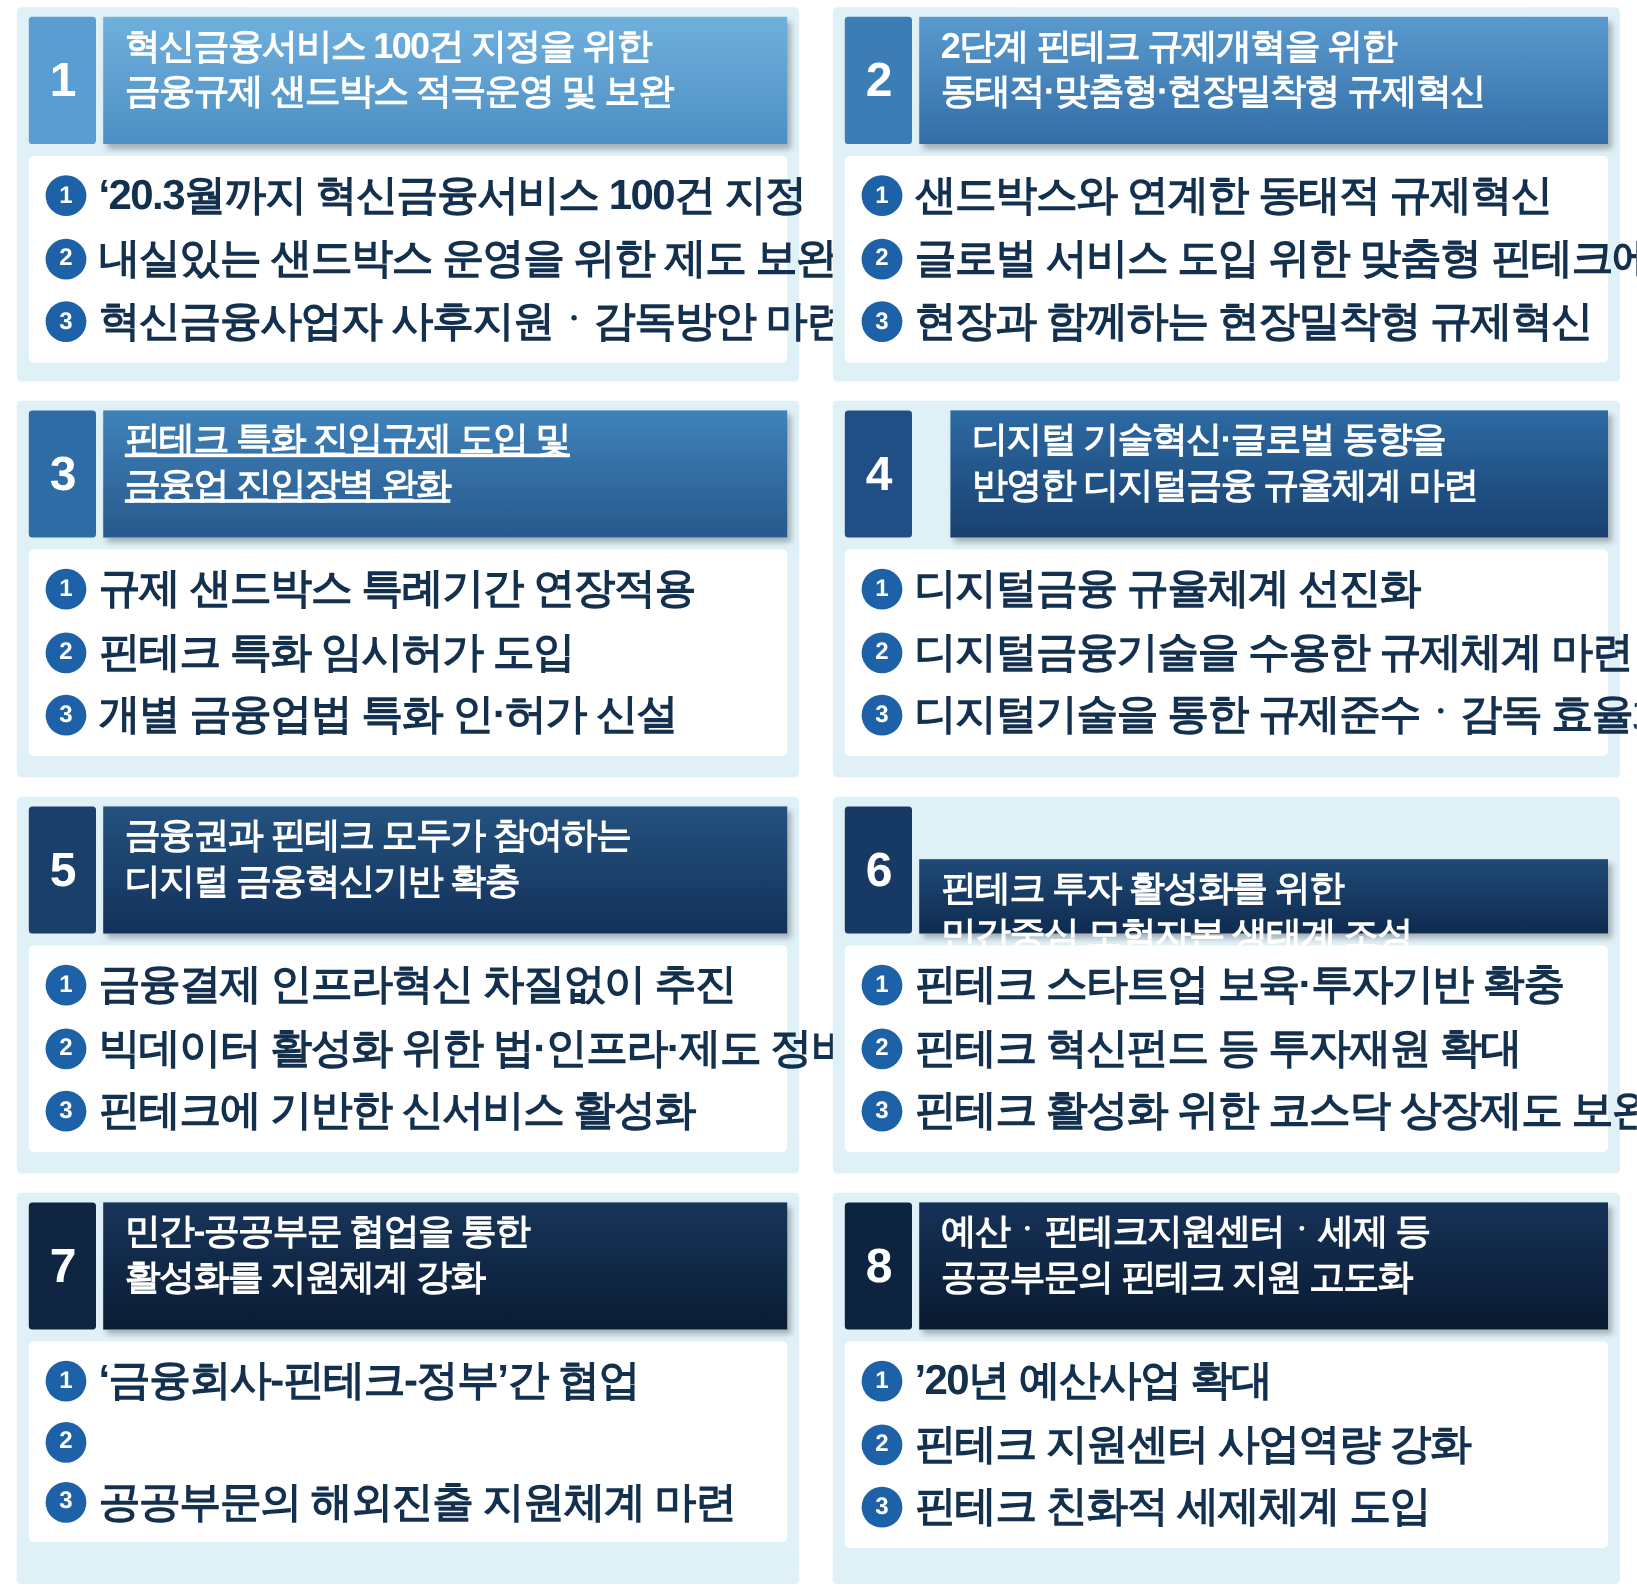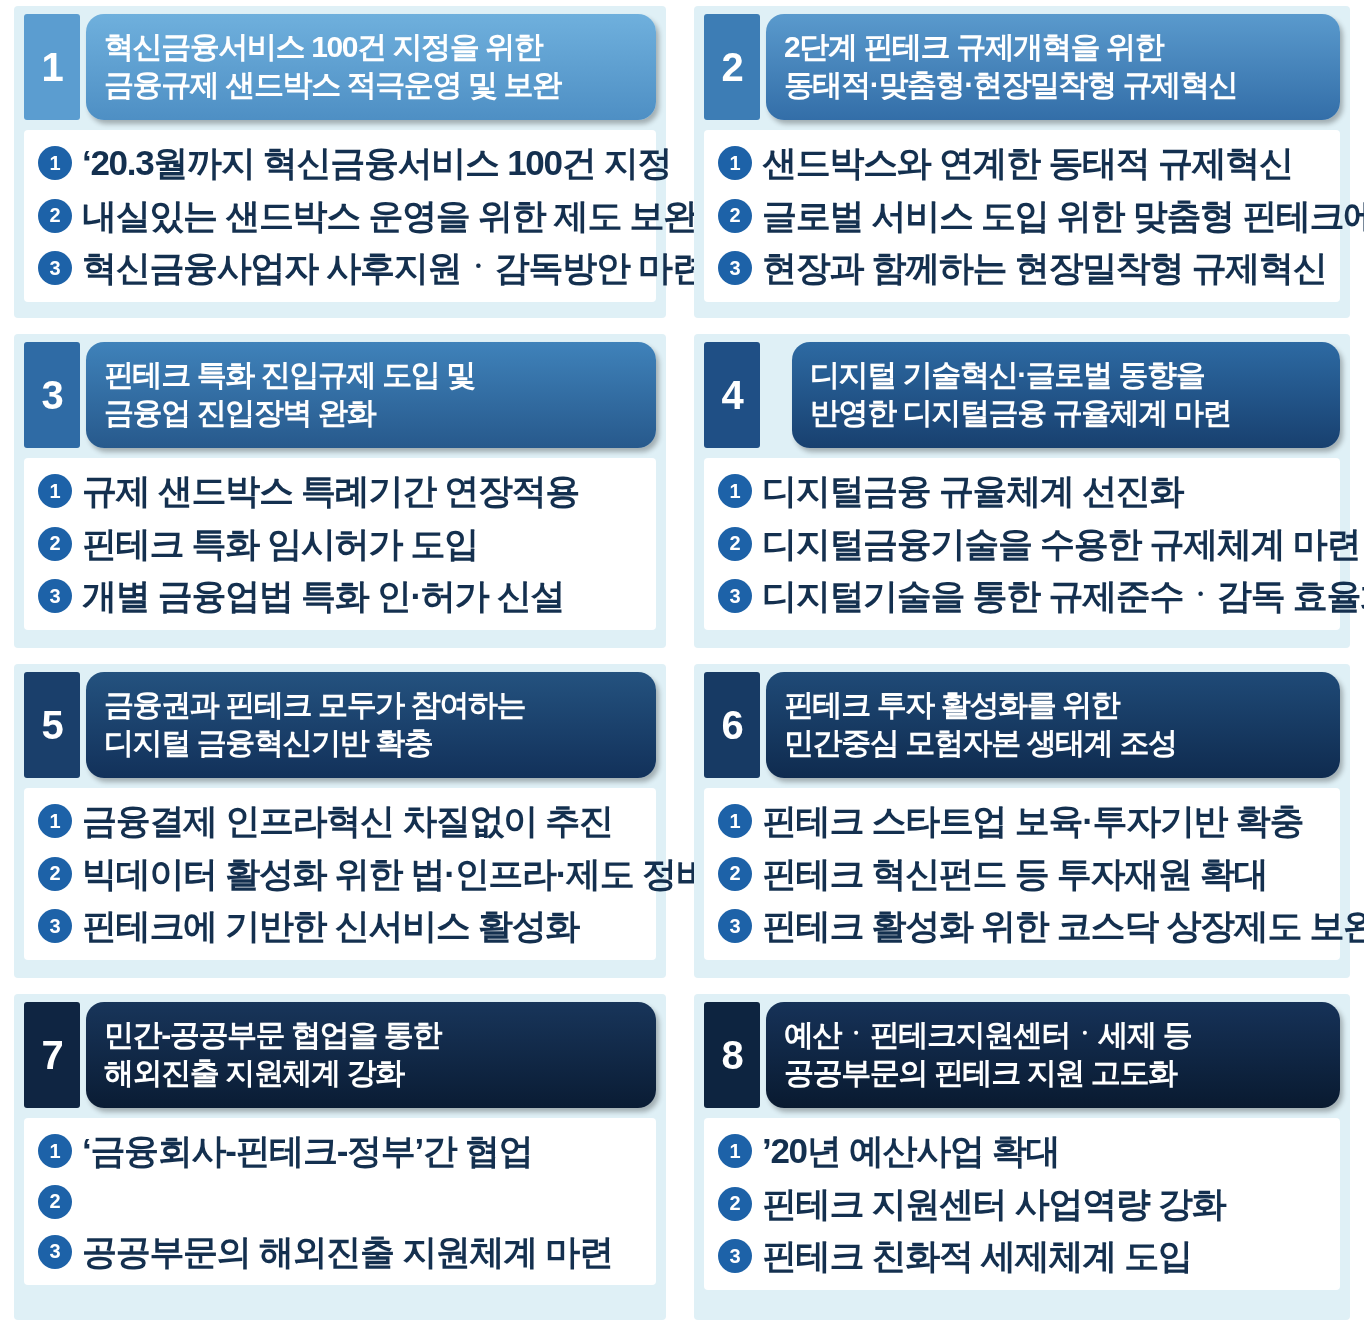--- a/index.html
+++ b/index.html
@@ -47,49 +47,48 @@
     justify-content: center;
     color: #ffffff;
     font-size: 40px;
     font-weight: bold;
     border-radius: 3px;
     letter-spacing: -1px;
   }
   .titlebar {
     flex: 1;
     margin-left: 6px;
-    border-radius: 18px;
+    border-radius: 0;
     color: #ffffff;
     display: flex;
     flex-direction: column;
-    justify-content: center;
     padding: 6px 16px 8px 18px;
     box-sizing: border-box;
     box-shadow: 3px 4px 5px rgba(0,0,0,0.28);
   }
   .titlebar .line {
     font-size: 30px;
     font-weight: bold;
     line-height: 1.28;
     letter-spacing: -1.4px;
     white-space: nowrap;
   }
   
   .t1 .numbox { background: #5b9dd0; }
   .t1 .titlebar { background: linear-gradient(#6fb0dd, #4e8fc4); }
   .t2 .numbox { background: #3d7db5; }
   .t2 .titlebar { background: linear-gradient(#5a9acd, #336ea8); }
   .t3 .numbox { background: #2f6ba5; }
-  .t3 .titlebar { background: linear-gradient(#3f82ba, #27598c); }
+  .t3 .titlebar { background: linear-gradient(#3f82ba, #27598c); text-decoration: underline; }
   .t4 .numbox { background: #1f4f85; }
   .t4 .titlebar { background: linear-gradient(#2d6aa3, #18406f); margin-left: 32px; }
   .t5 .numbox { background: #1a3f6b; }
   .t5 .titlebar { background: linear-gradient(#24527f, #12315a); }
   .t6 .numbox { background: #173a64; }
-  .t6 .titlebar { background: linear-gradient(#1f4a77, #0f2b4f); }
+  .t6 .titlebar { background: linear-gradient(#1f4a77, #0f2b4f); margin-top: 44px; }
   .t7 .numbox { background: #0f2542; }
   .t7 .titlebar { background: linear-gradient(#18355a, #0a1c34); }
   .t8 .numbox { background: #0d2440; }
   .t8 .titlebar { background: linear-gradient(#163258, #091a30); }
 
   .body {
     margin-top: 10px;
     background: #ffffff;
     border-radius: 4px;
     padding: 14px 12px 14px 14px;
@@ -285,21 +284,21 @@
       </div>
     </div>
   </div>
 
   <div class="card t7">
     <div class="card-inner">
       <div class="head">
         <div class="numbox">7</div>
         <div class="titlebar">
           <div class="line">민간-공공부문 협업을 통한</div>
-          <div class="line">해외진출 지원체계 강화</div>
+          <div class="line">활성화를 지원체계 강화</div>
         </div>
       </div>
       <div class="body">
         <div class="item">
           <div class="bullet">1</div>
           <div class="item-text">‘금융회사-핀테크-정부’간 협업</div>
         </div>
         <div class="item">
           <div class="bullet">2</div>
         </div>

